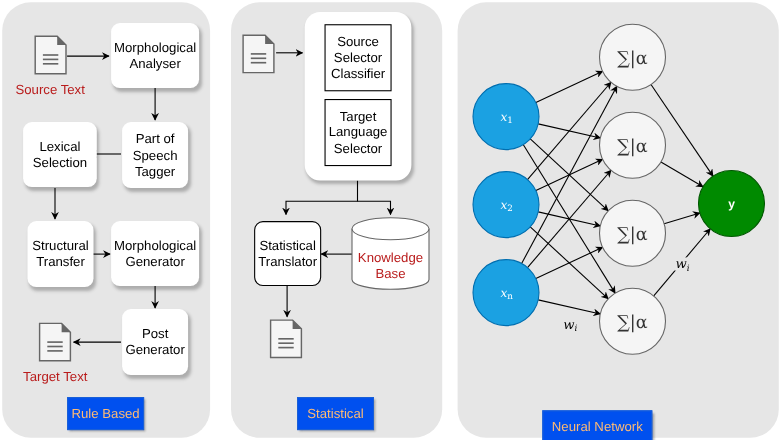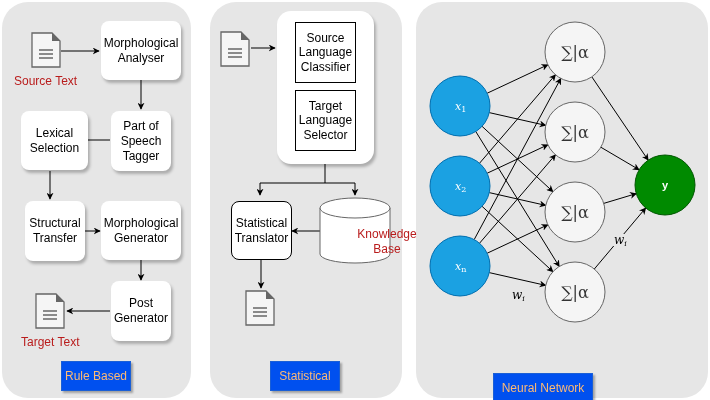--- a/index.html
+++ b/index.html
@@ -87,28 +87,28 @@
 Transfer</div>
 <div class="box" style="left:101px;top:201px;width:80px;height:59px;">Morphological
 Generator</div>
 <div class="box" style="left:111px;top:281px;width:60px;height:60px;">Post
 Generator</div>
 <div class="label" style="left:21px;top:335px;">Target Text</div>
 <div class="badge" style="left:61px;top:361px;width:70px;height:30px;">Rule Based</div>
 
 <div class="box" style="left:277px;top:11px;width:97px;height:153px;border-radius:14px;"></div>
 <div class="sq" style="left:295px;top:22px;width:61px;height:61px;">Source
-Language
+Selector
 Classifier</div>
 <div class="sq" style="left:295px;top:90px;width:61px;height:61px;">Target
 Language
 Selector</div>
 <div class="box" style="left:231px;top:201px;width:61px;height:59px;border:1px solid #000;box-shadow:none;border-radius:8px;">Statistical
 Translator</div>
-<div class="label" style="left:320px;top:227px;width:70px;text-align:center;white-space:pre-line;line-height:15px;padding-left:32px;">Knowledge
+<div class="label" style="left:320px;top:227px;width:70px;text-align:center;white-space:pre-line;line-height:15px;">Knowledge
 Base</div>
 <div class="badge" style="left:270px;top:361px;width:70px;height:30px;">Statistical</div>
 
 <svg class="overlay" viewBox="0 0 710 400" id="nn">
     <defs>
       <marker id="nnah" viewBox="0 0 10 10" refX="9" refY="5" markerWidth="7" markerHeight="7" orient="auto">
         <path d="M0,0 L10,5 L0,10 L3,5 z" fill="#000"></path>
       </marker>
     </defs>
     <line x1="487.15525443409086" y1="93.24883704833994" x2="547.8447455659091" y2="64.75116295166006" stroke="#000" stroke-width="1" marker-end="url(#nnah)"></line>

